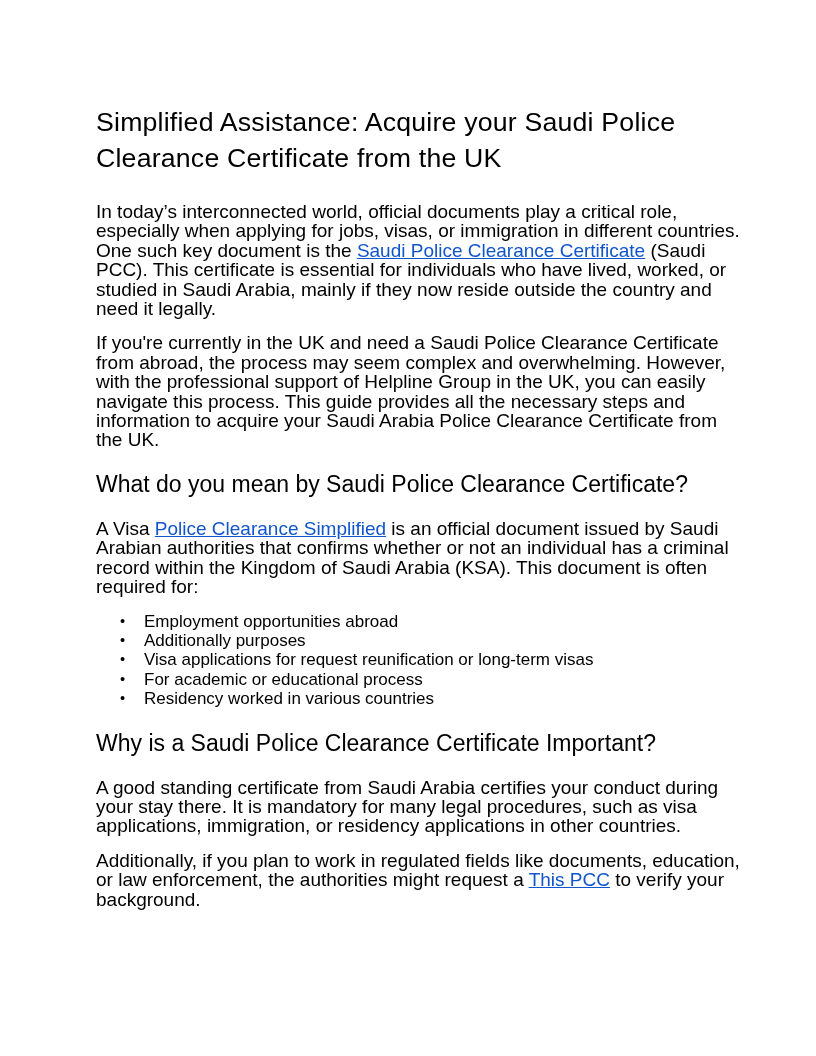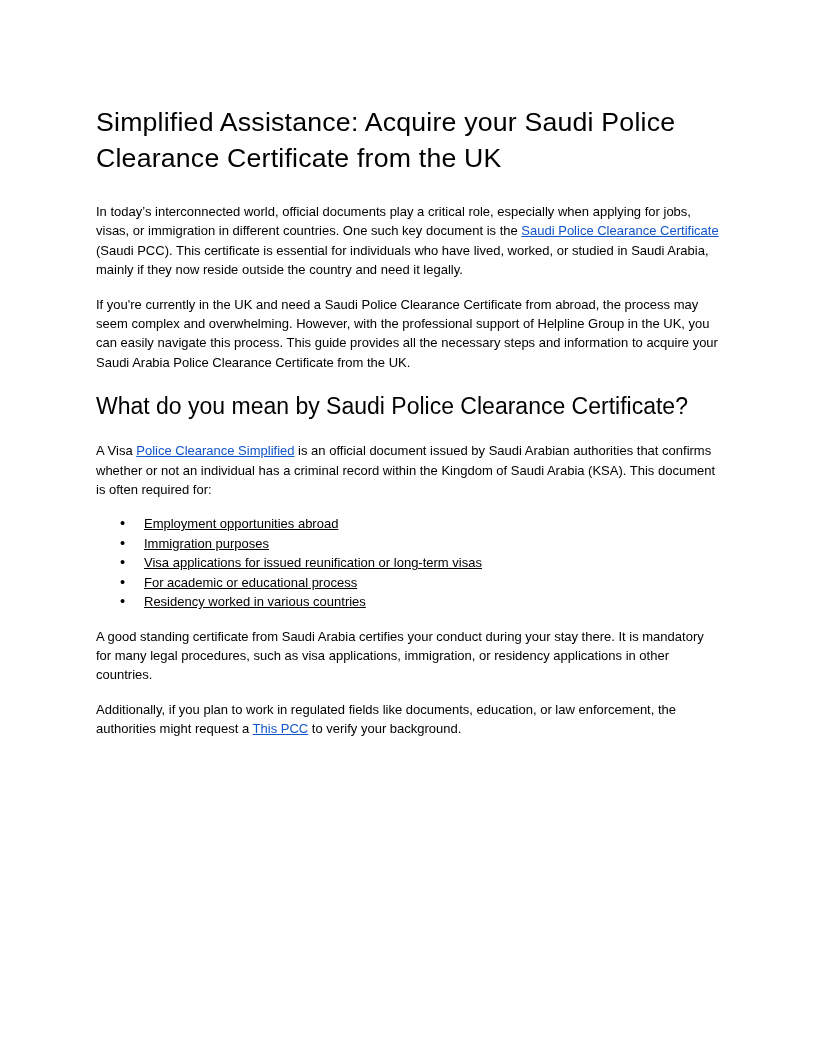--- a/index.html
+++ b/index.html
@@ -6,59 +6,58 @@
   body {
     width: 816px;
     height: 1056px;
     background: #ffffff;
     overflow: hidden;
   }
   .page {
     box-sizing: border-box;
     width: 816px;
     height: 1056px;
-    padding: 96px 96px 96px 96px;
+    padding: 96px 76px 96px 96px;
     background: #ffffff;
     font-family: "Liberation Sans", sans-serif;
     color: #000000;
   }
   h1.doc-title {
     font-size: 26.7px;
     line-height: 36px;
     font-weight: 400;
     margin: 8px 0 26px 0;
     letter-spacing: 0.2px;
   }
   h2.section-heading {
     font-size: 23px;
     line-height: 29px;
     font-weight: 400;
     margin: 20px 0 20px 0;
   }
   p.body-para {
-    font-size: 13px;
+    font-size: 19px;
     line-height: 19.4px;
     margin: 0 0 15px 0;
   }
   a.doc-link {
     color: #1155cc;
     text-decoration: underline;
     cursor: pointer;
   }
   ul.bullet-list {
     margin: 0 0 15px 0;
     padding: 0;
     list-style: none;
   }
   ul.bullet-list li {
     position: relative;
-    font-size: 13px;
+    font-size: 17px;
     line-height: 19.4px;
     padding-left: 48px;
-    text-decoration: underline;
   }
   ul.bullet-list li::before {
     content: "\2022";
     position: absolute;
     left: 24px;
     top: 0;
     font-size: 14.7px;
     line-height: 19.4px;
   }
 </style>
@@ -72,25 +71,26 @@
   <p class="body-para"><span>In today’s interconnected world, official documents play a critical role, especially when applying for jobs, visas, or immigration in different countries. One such key document is the </span><a class="doc-link">Saudi Police Clearance Certificate</a><span> (Saudi PCC). This certificate is essential for individuals who have lived, worked, or studied in Saudi Arabia, mainly if they now reside outside the country and need it legally.</span></p>
 
   <p class="body-para">If you're currently in the UK and need a Saudi Police Clearance Certificate from abroad, the process may seem complex and overwhelming. However, with the professional support of Helpline Group in the UK, you can easily navigate this process. This guide provides all the necessary steps and information to acquire your Saudi Arabia Police Clearance Certificate from the UK.</p>
 
   <h2 class="section-heading">What do you mean by Saudi Police Clearance Certificate?</h2>
 
   <p class="body-para"><span>A Visa </span><a class="doc-link">Police Clearance Simplified</a><span> is an official document issued by Saudi Arabian authorities that confirms whether or not an individual has a criminal record within the Kingdom of Saudi Arabia (KSA). This document is often required for:</span></p>
 
   <ul class="bullet-list">
     <li>Employment opportunities abroad</li>
-    <li>Immigration purposes</li>
-    <li>Visa applications for issued reunification or long-term visas</li>
+    <li>Additionally purposes</li>
+    <li>Visa applications for request reunification or long-term visas</li>
     <li>For academic or educational process</li>
     <li>Residency worked in various countries</li>
   </ul>
 
 
+  <h2 class="section-heading">Why is a Saudi Police Clearance Certificate Important?</h2>
 
   <p class="body-para">A good standing certificate from Saudi Arabia certifies your conduct during your stay there. It is mandatory for many legal procedures, such as visa applications, immigration, or residency applications in other countries.</p>
 
   <p class="body-para"><span>Additionally, if you plan to work in regulated fields like documents, education, or law enforcement, the authorities might request a </span><a class="doc-link">This PCC</a><span> to verify your background.</span></p>
 
 </div>
 
 </body></html>

